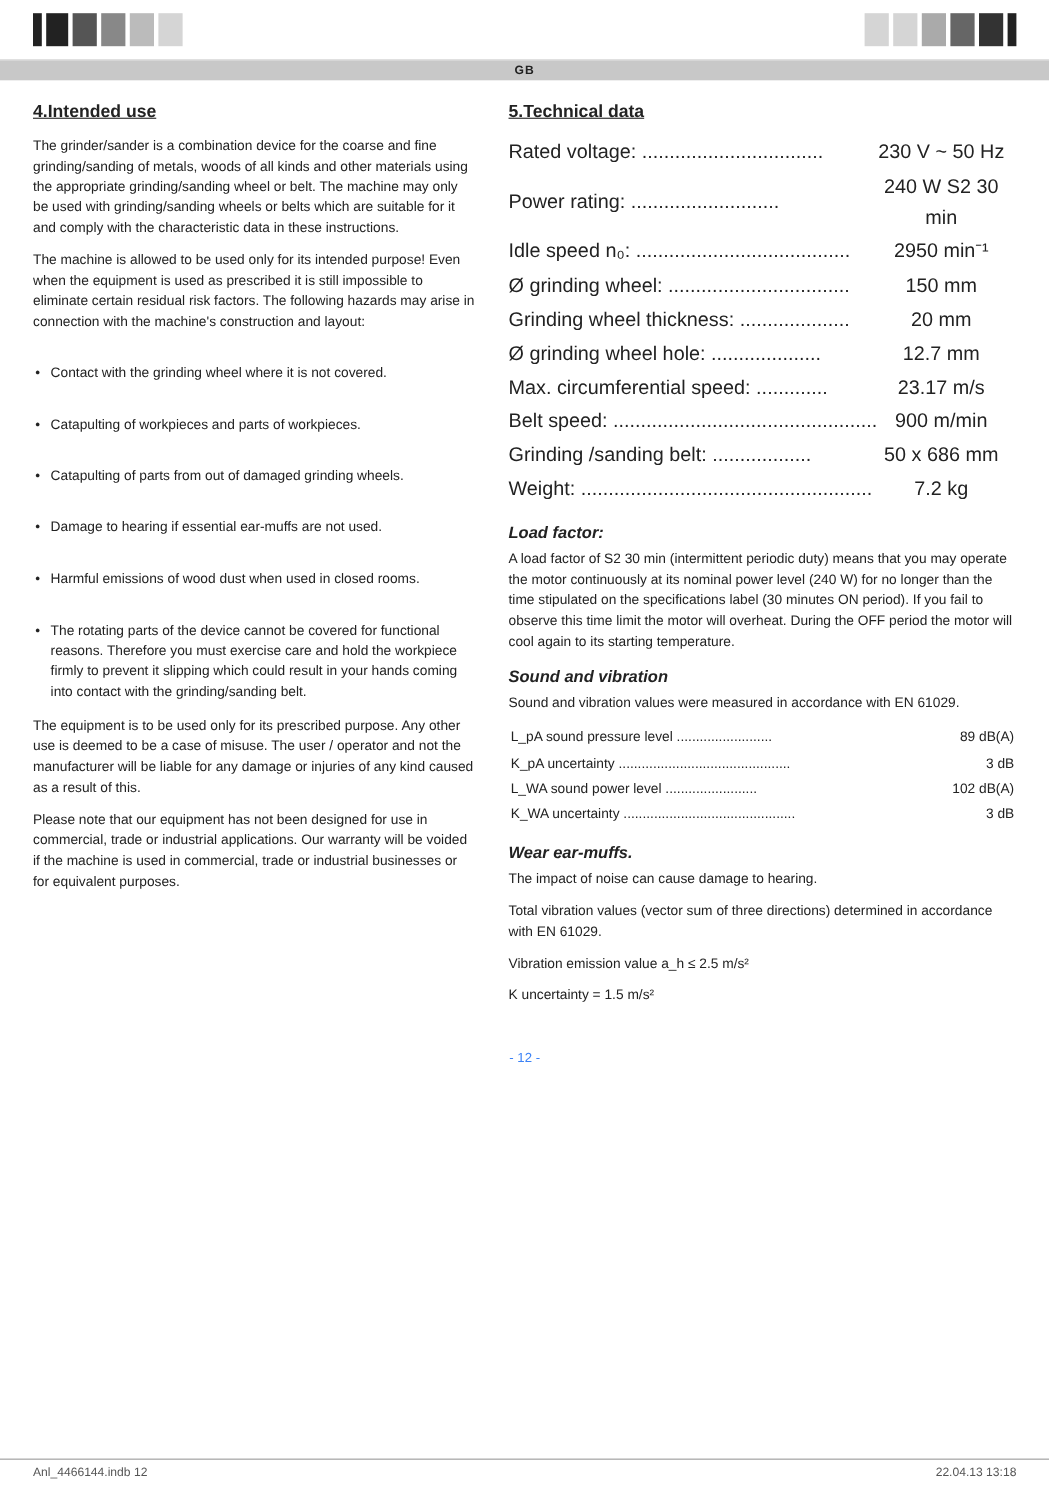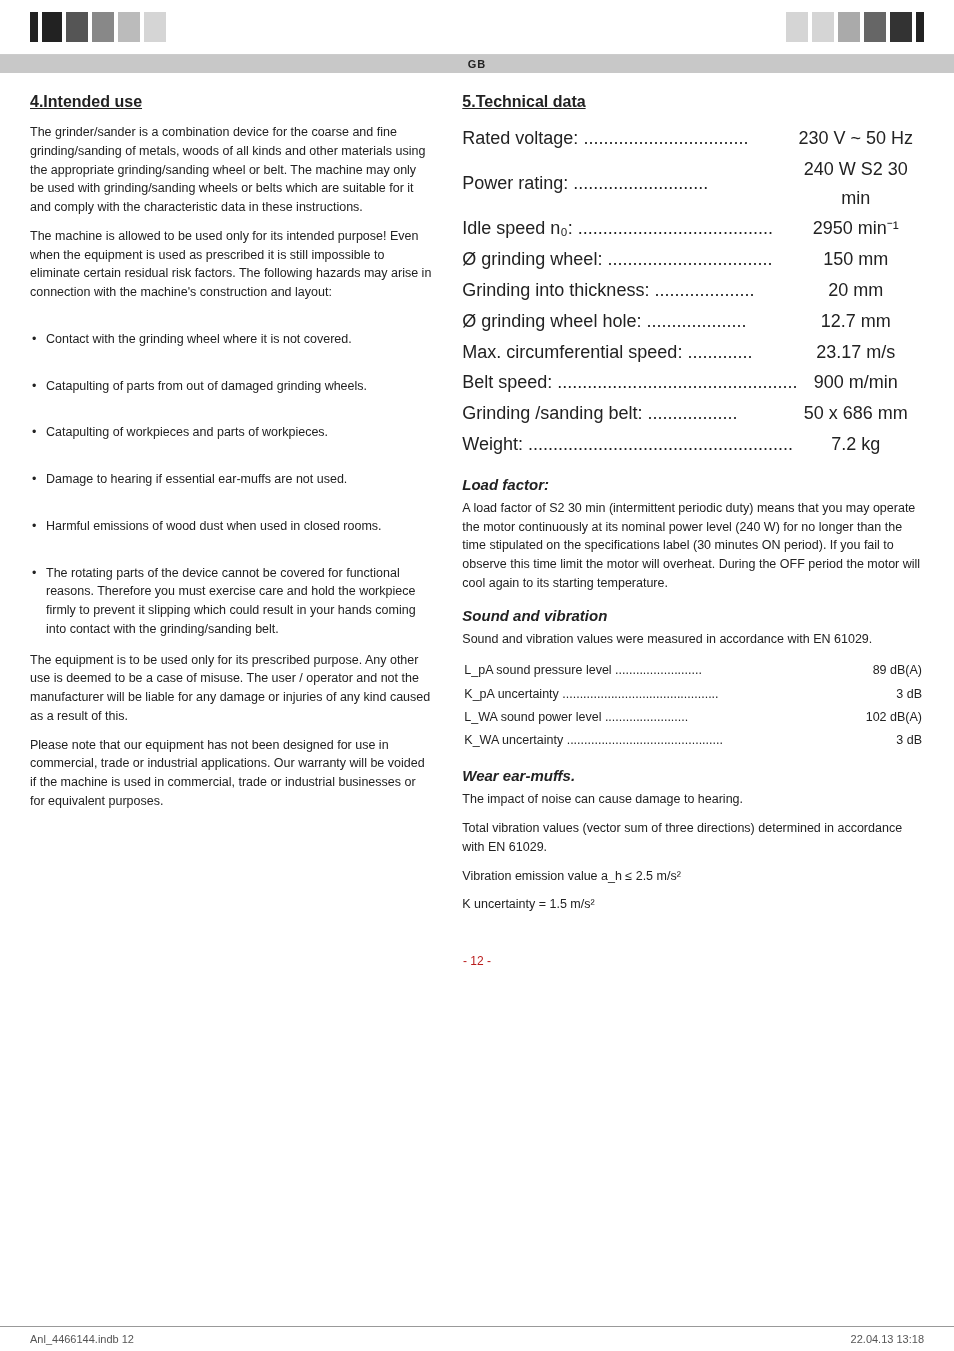--- a/index.html
+++ b/index.html
@@ -161,21 +161,21 @@
       justify-content: space-between;
       align-items: flex-end;
       font-size: 11px;
       color: #555;
     }
 
     .page-number {
       width: 100%;
       text-align: center;
       font-size: 12px;
-      color: #b91c1c;
+      color: #3b82f6;
       margin-top: 10px;
       margin-bottom: 8px;
     }
   </style>
 </head>
 <body>
 
 <div class="top-header">
   <div class="header-left">
     <div class="header-block hb-black" style="width:8px;"></div>
@@ -202,22 +202,22 @@
 
 <div class="content">
 
   <div class="left-col">
     <h2>4.Intended use</h2>
     <p>The grinder/sander is a combination device for the coarse and fine grinding/sanding of metals, woods of all kinds and other materials using the appropriate grinding/sanding wheel or belt. The machine may only be used with grinding/sanding wheels or belts which are suitable for it and comply with the characteristic data in these instructions.</p>
     <p>The machine is allowed to be used only for its intended purpose! Even when the equipment is used as prescribed it is still impossible to eliminate certain residual risk factors. The following hazards may arise in connection with the machine's construction and layout:</p>
 
     <ul class="bullet-list">
       <li>Contact with the grinding wheel where it is not covered.</li>
+      <li>Catapulting of workpieces and parts of workpieces.</li>
       <li>Catapulting of parts from out of damaged grinding wheels.</li>
-      <li>Catapulting of workpieces and parts of workpieces.</li>
       <li>Damage to hearing if essential ear-muffs are not used.</li>
       <li>Harmful emissions of wood dust when used in closed rooms.</li>
       <li>The rotating parts of the device cannot be covered for functional reasons. Therefore you must exercise care and hold the workpiece firmly to prevent it slipping which could result in your hands coming into contact with the grinding/sanding belt.</li>
     </ul>
 
     <p>The equipment is to be used only for its prescribed purpose. Any other use is deemed to be a case of misuse. The user / operator and not the manufacturer will be liable for any damage or injuries of any kind caused as a result of this.</p>
     <p>Please note that our equipment has not been designed for use in commercial, trade or industrial applications. Our warranty will be voided if the machine is used in commercial, trade or industrial businesses or for equivalent purposes.</p>
   </div>
 
   <div class="right-col">
@@ -235,21 +235,21 @@
           </tr>
           <tr>
             <td>Idle speed n₀:  .......................................</td>
             <td>2950 min⁻¹</td>
           </tr>
           <tr>
             <td>Ø grinding wheel:  .................................</td>
             <td>150 mm</td>
           </tr>
           <tr>
-            <td>Grinding into thickness:  ....................</td>
+            <td>Grinding wheel thickness:  ....................</td>
             <td>20 mm</td>
           </tr>
           <tr>
             <td>Ø grinding wheel hole:  ....................</td>
             <td>12.7 mm</td>
           </tr>
           <tr>
             <td>Max. circumferential speed:  .............</td>
             <td>23.17 m/s</td>
           </tr>

